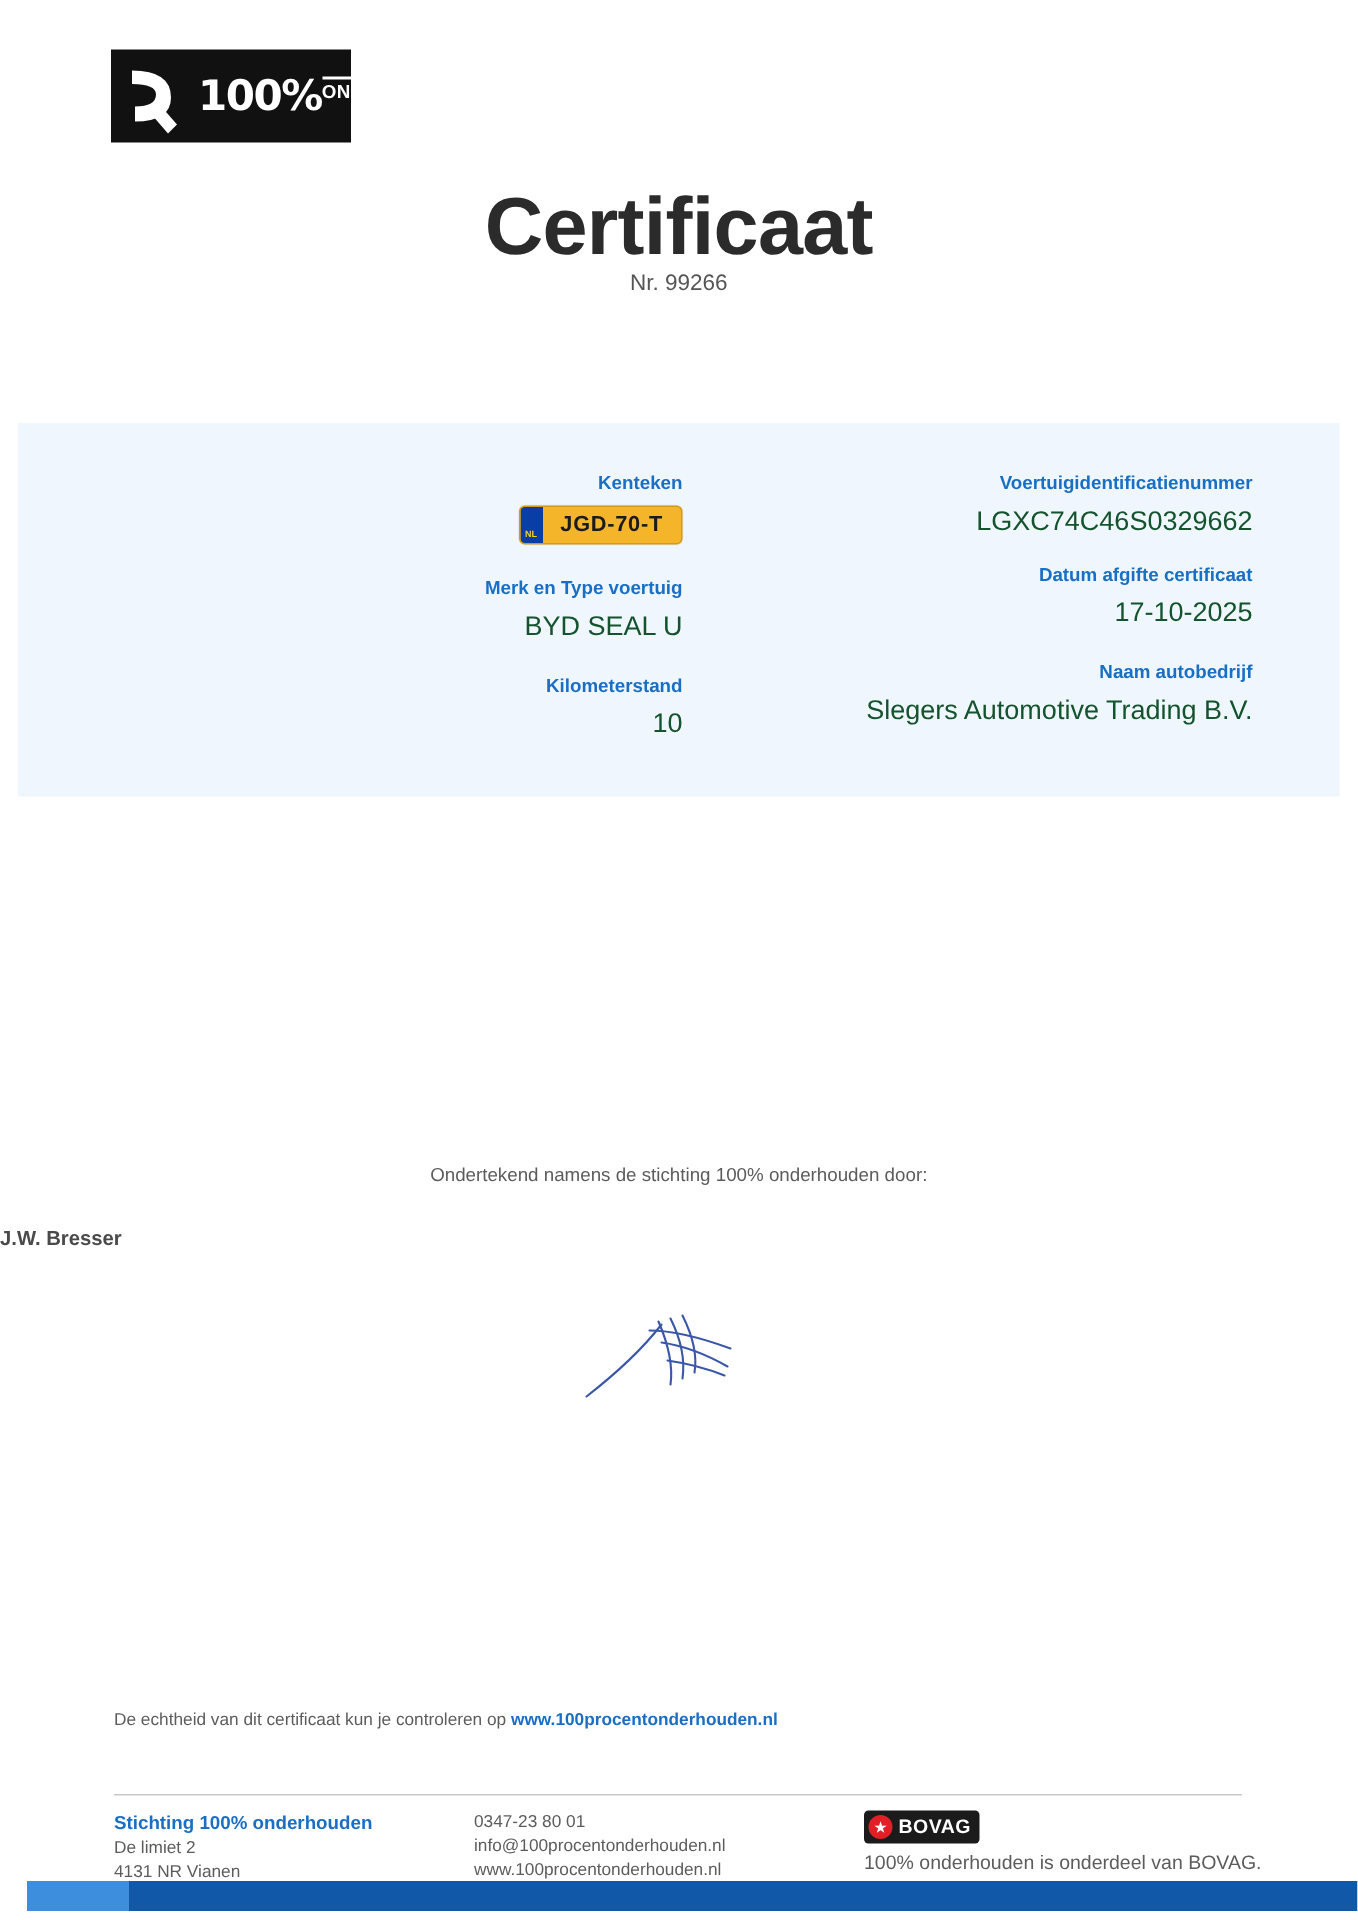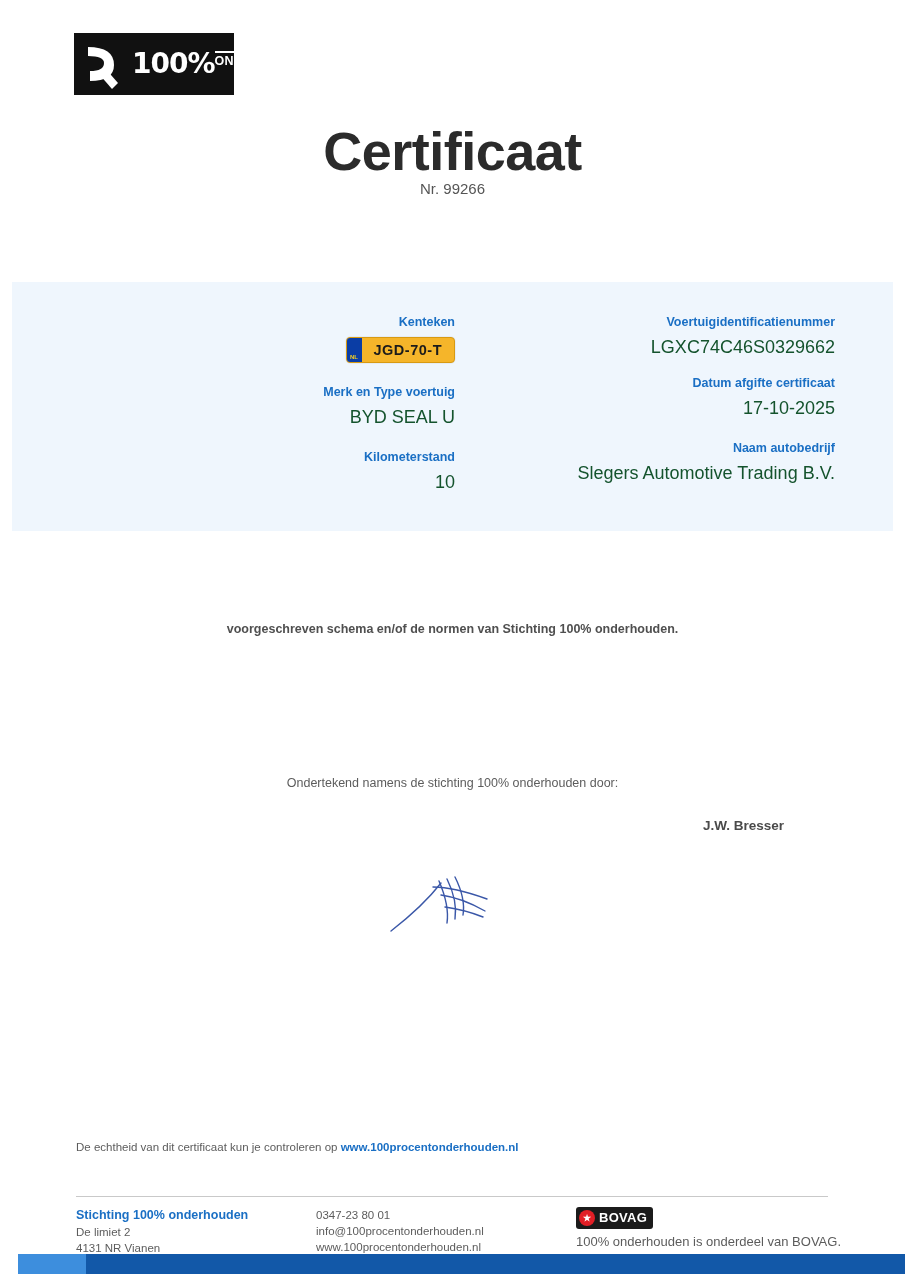--- a/index.html
+++ b/index.html
@@ -168,21 +168,21 @@
     width: 905px;
     text-align: center;
     font-size: 12.5px;
     color: #5c5c5c;
   }
   .signer {
     position: absolute;
     top: 816px;
     left: 0;
     width: 784px;
-    text-align: right;
+    text-align: left;
     font-size: 13.5px;
     font-weight: bold;
     color: #4a4a4a;
     line-height: 20px;
   }
   .signature {
     position: absolute;
     top: 865px;
     left: 0;
     width: 905px;
@@ -341,21 +341,20 @@
         <div class="field-label">Naam autobedrijf</div>
         <div class="field-value">Slegers Automotive Trading B.V.</div>
       </div>
 
     </div>
 
   </div>
 </div>
 
 <div class="statement">
-  <div>voorgeschreven schema en/of de normen van Stichting 100% onderhouden.</div>
 </div>
 
 <div class="signed-by">Ondertekend namens de stichting 100% onderhouden door:</div>
 <div class="signer">
   <div>J.W. Bresser</div>
 </div>
 <div class="signature">
   <svg width="140" height="70" viewBox="0 0 140 70">
     <g fill="none" stroke="#3a57a8" stroke-width="1.4" stroke-linecap="round">
       <path d="M8 66 C26 52 44 36 58 18"></path>

